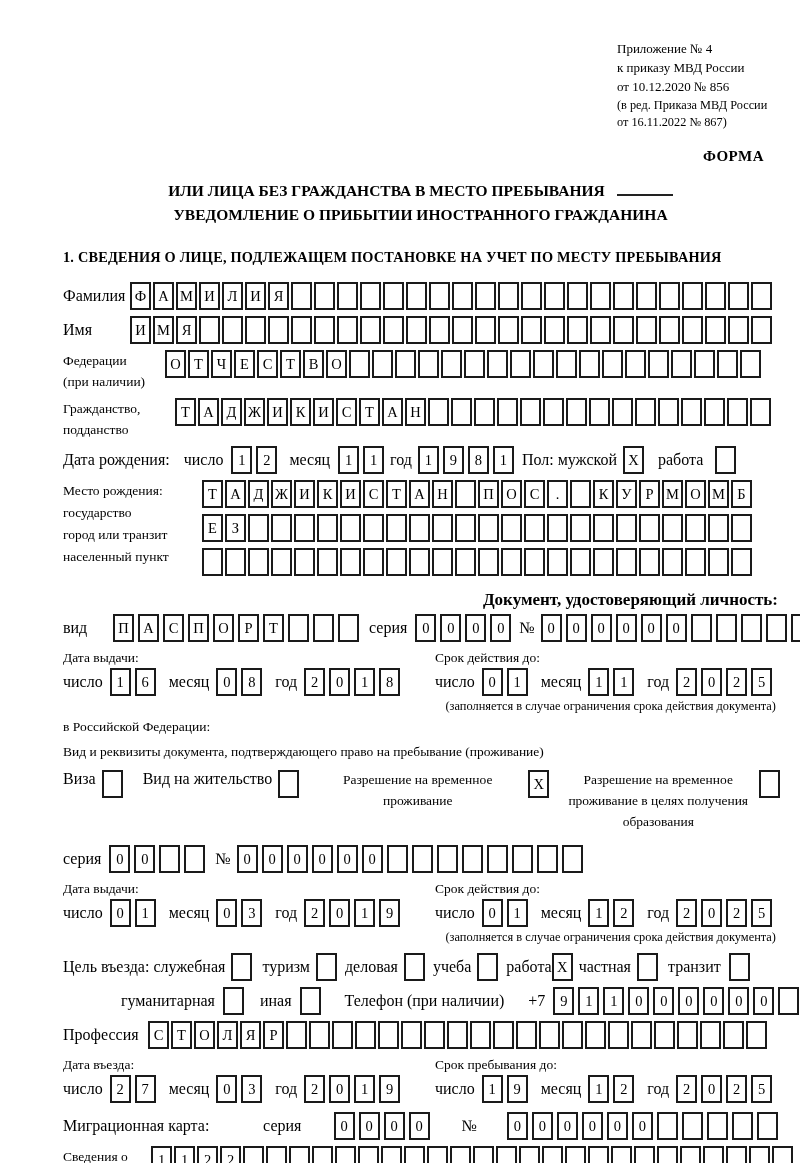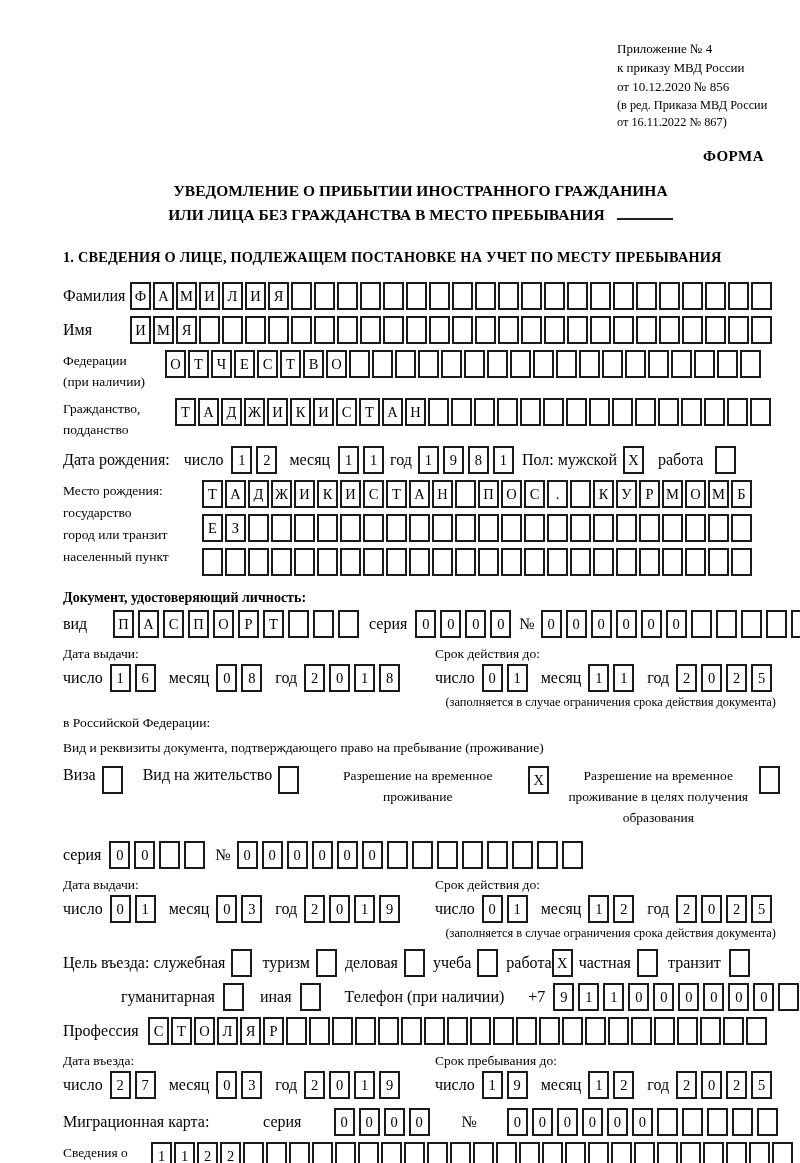--- a/index.html
+++ b/index.html
@@ -20,21 +20,21 @@
   .row{display:flex;align-items:flex-start;margin-top:6px;}
   .lbl{font-size:16px;line-height:28px;white-space:nowrap;flex:0 0 auto;}
   .lblblock{font-size:13.5px;line-height:21px;flex:0 0 auto;}
   .boxes{display:flex;gap:2px;flex:0 0 auto;}
   .boxes.g4{gap:4px;}
   .bx{flex:0 0 auto;width:17px;height:24px;border:2px solid #1a1a1a;font-size:14.5px;line-height:24px;text-align:center;background:#fff;}
   
   .w67{width:67px;}.w102{width:102px;}.w112{width:112px;}.w139{width:139px;}.w50{width:50px;}.w85{width:85px;}.w88{width:88px;}.w152{width:152px;}
   .mr6{margin-right:6px;}.mr8{margin-right:8px;}.mr10{margin-right:10px;}.mr12{margin-right:12px;}.mr14{margin-right:14px;}.mr16{margin-right:16px;}.mr20{margin-right:20px;}.mr24{margin-right:24px;}
   .mb4{margin-bottom:4px;}
-  .center-bold{font-weight:bold;text-align:left;font-size:14px;margin-top:8px;}
+  .center-bold{font-weight:bold;text-align:right;font-size:17px;margin-top:8px;}
   
   .dates{display:flex;margin-top:8px;}
   .dcol{flex:0 0 auto;}
   .dcol.left{width:372px;}
   .dhead{font-size:13.5px;margin-bottom:2px;}
   .dline{display:flex;align-items:flex-start;}
   .dline .lbl{line-height:28px;margin-right:7px;}
   .dline .boxes{margin-right:13px;}
   .note{font-size:12.4px;margin-top:3px;}
   .note.r{text-align:right;margin-right:2px;}
@@ -54,22 +54,22 @@
     <div>Приложение № 4</div>
     <div>к приказу МВД России</div>
     <div>от 10.12.2020 № 856</div>
     <div class="sub">(в ред. Приказа МВД России</div>
     <div class="sub">от 16.11.2022 № 867)</div>
   </div>
 
   <div class="forma">ФОРМА</div>
 
   <div class="title">
+    <div><span>ИЛИ ЛИЦА БЕЗ ГРАЖДАНСТВА В МЕСТО ПРЕБЫВАНИЯ</span><span class="tline"></span></div>
     <div>УВЕДОМЛЕНИЕ О ПРИБЫТИИ ИНОСТРАННОГО ГРАЖДАНИНА</div>
-    <div><span>ИЛИ ЛИЦА БЕЗ ГРАЖДАНСТВА В МЕСТО ПРЕБЫВАНИЯ</span><span class="tline"></span></div>
   </div>
 
   <div class="sec1">1. СВЕДЕНИЯ О ЛИЦЕ, ПОДЛЕЖАЩЕМ ПОСТАНОВКЕ НА УЧЕТ ПО МЕСТУ ПРЕБЫВАНИЯ</div>
 
   <div class="row" style="margin-top:16px;">
     <span class="lbl w67">Фамилия</span>
     <span class="boxes">
         <span class="bx">Ф</span>
         <span class="bx">А</span>
         <span class="bx">М</span>

